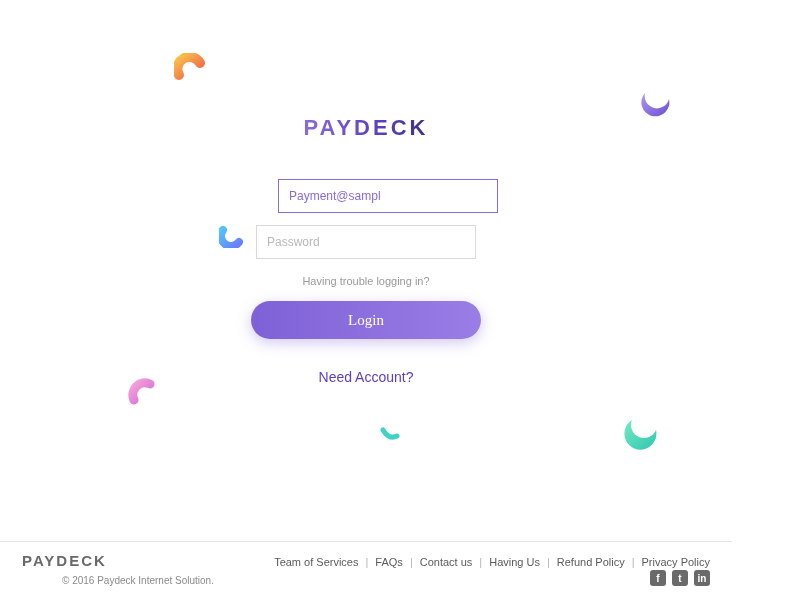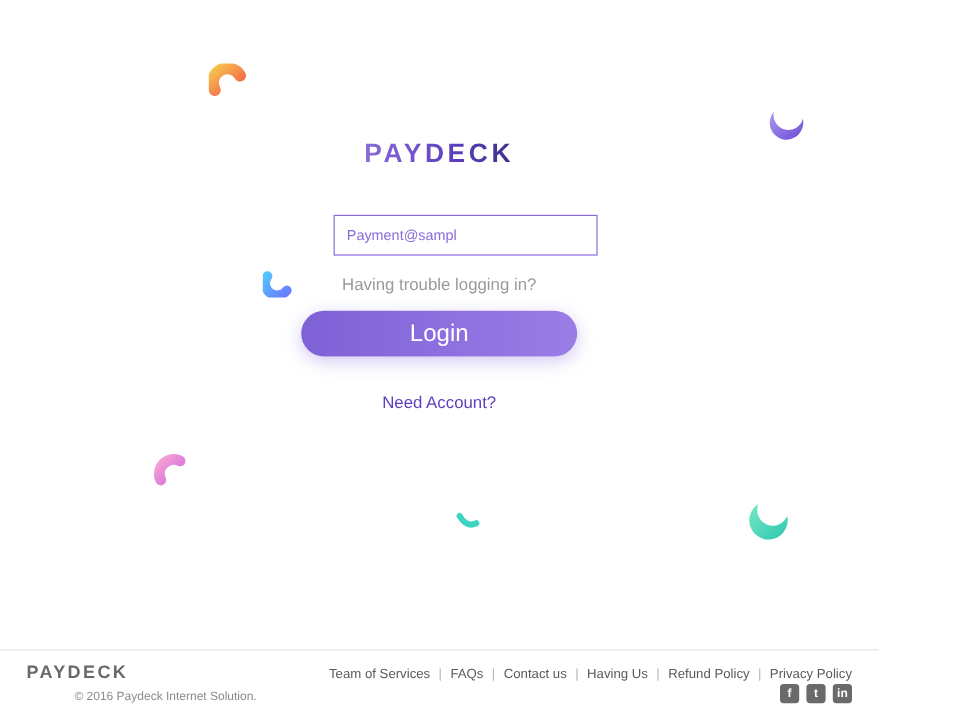--- a/index.html
+++ b/index.html
@@ -5,22 +5,22 @@
   * { box-sizing: border-box; margin: 0; padding: 0; }
   html, body { width: 800px; height: 600px; font-family: -apple-system, "Segoe UI", Arial, sans-serif; background: #fff; overflow: hidden; }
   .page { position: relative; width: 732px; height: 600px; }
   .shape { position: absolute; display: block; pointer-events: none; }
 
   .login-wrap { position: absolute; left: 50%; top: 115px; transform: translateX(-50%); width: 320px; display: flex; flex-direction: column; align-items: center; }
   .logo { font-size: 22px; font-weight: 700; letter-spacing: 3px; background: linear-gradient(90deg,#8a6bd9 0%, #5d3fbf 60%, #3e2e8a 100%); -webkit-background-clip: text; background-clip: text; color: transparent; margin-bottom: 38px; font-family: Arial, sans-serif; }
   .field { width: 220px; height: 34px; border: 1px solid #d9d9d9; background: #fff; margin-bottom: 12px; padding: 0 10px; font-size: 12px; color:#555; }
   .field.focused { border-color: #8a6bd9; color:#8a6bd9;margin-left:44px; }
   .field::placeholder { color:#b9b9b9; }
-  .trouble { font-size: 14px; color: #9a9a9a; margin: 4px 0 14px; }
-  .login-btn { width: 230px; height: 38px; border: none; border-radius: 20px; background: linear-gradient(90deg,#7e61d6 0%, #9b7de6 100%); color: #fff; font-size: 20px; cursor: pointer; box-shadow: 0 4px 14px rgba(130,100,220,.35); }
+  .trouble { font-size: 11px; color: #9a9a9a; margin: 4px 0 14px; }
+  .login-btn { width: 230px; height: 38px; border: none; border-radius: 20px; background: linear-gradient(90deg,#7e61d6 0%, #9b7de6 100%); color: #fff; font-size: 15px; cursor: pointer; box-shadow: 0 4px 14px rgba(130,100,220,.35); font-family: Liberation Serif, serif; }
   .need { margin-top: 30px; font-size: 14px; color: #5d3fbf; text-decoration: none; cursor: pointer; }
 
   .footer { position: absolute; bottom: 0; left: 0; right: 0; border-top: 1px solid #e4e4e4; padding: 10px 22px 14px; display: flex; align-items: flex-start; justify-content: space-between; }
   .f-left { display:flex; flex-direction: column; gap:6px; }
   .f-logo { font-size: 15px; font-weight:700; letter-spacing:2px; color:#6a6a6a; }
   .copy { font-size: 10px; color:#8a8a8a;margin-left:40px; }
   .f-links { display:flex; align-items:center; gap:7px; margin-top:4px; }
   .f-link { font-size: 11px; color:#5a5a5a; text-decoration:none; cursor:pointer; }
   .sep { font-size:11px; color:#b6b6b6; }
   .f-social { position:absolute; right:22px; bottom:14px; display:flex; gap:6px; }
@@ -76,20 +76,21 @@
         <linearGradient id="g5" x1="0" y1="0" x2="1" y2="1">
           <stop offset="0" stop-color="#76e8c5"></stop>
           <stop offset="1" stop-color="#2ec7b0"></stop>
         </linearGradient>
       </defs>
     </svg>
 
   <div class="login-wrap">
     <div class="logo">PAYDECK</div>
     <input class="field focused" type="text" value="Payment@sampl" style="">
+    <input class="field" type="password" placeholder="Password" style="">
     <a class="trouble">Having trouble logging in?</a>
     <button class="login-btn">Login</button>
     <a class="need">Need Account?</a>
   </div>
 
   <div class="footer">
     <div class="f-left">
       <div class="f-logo">PAYDECK</div>
       <div class="copy">© 2016 Paydeck Internet Solution.</div>
     </div>

